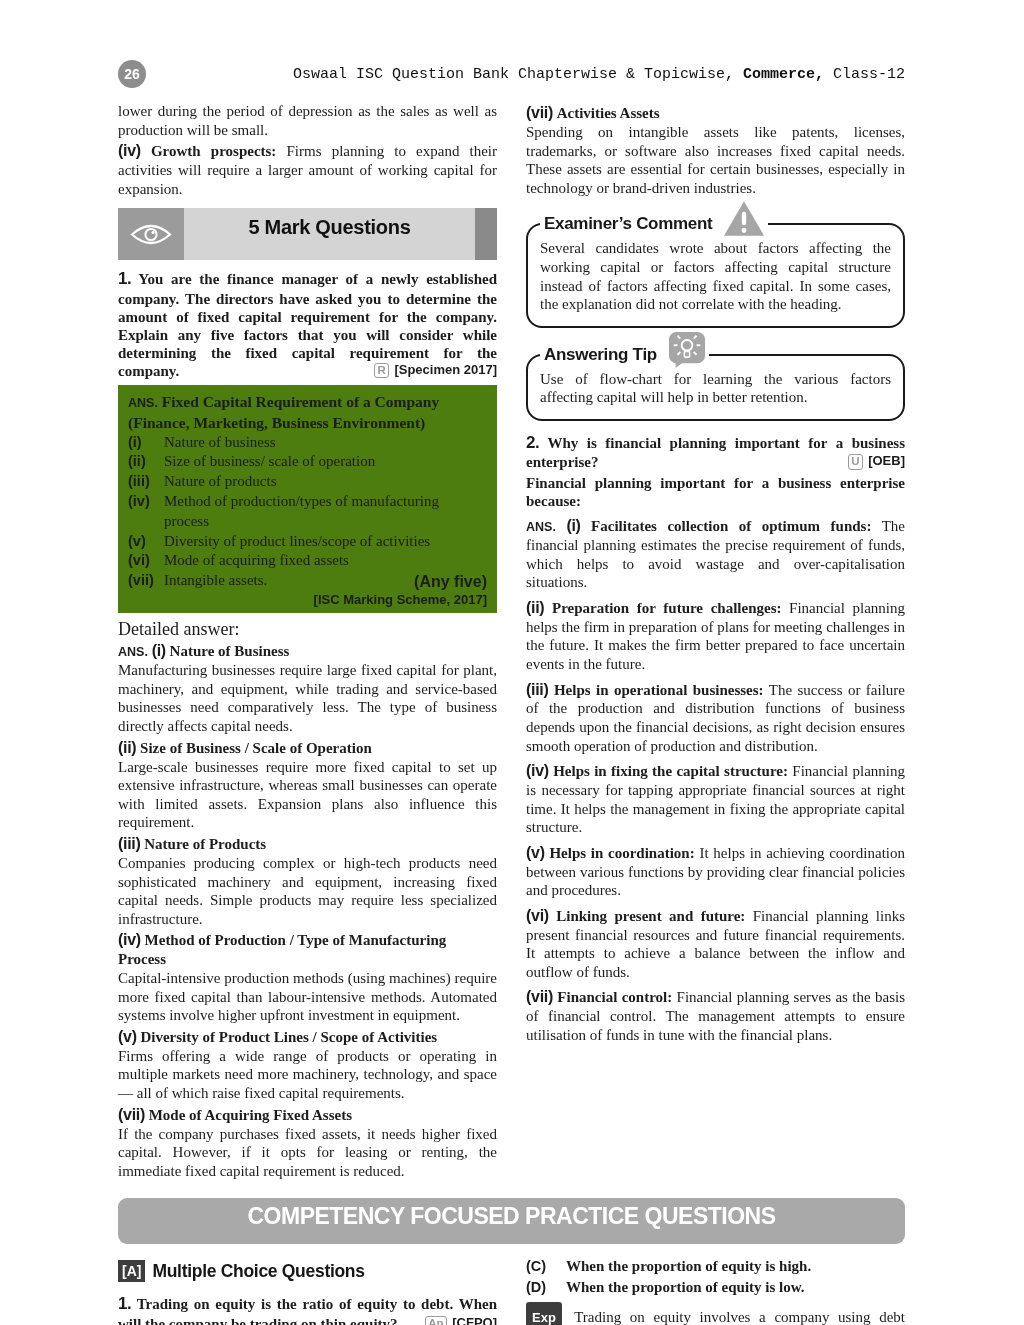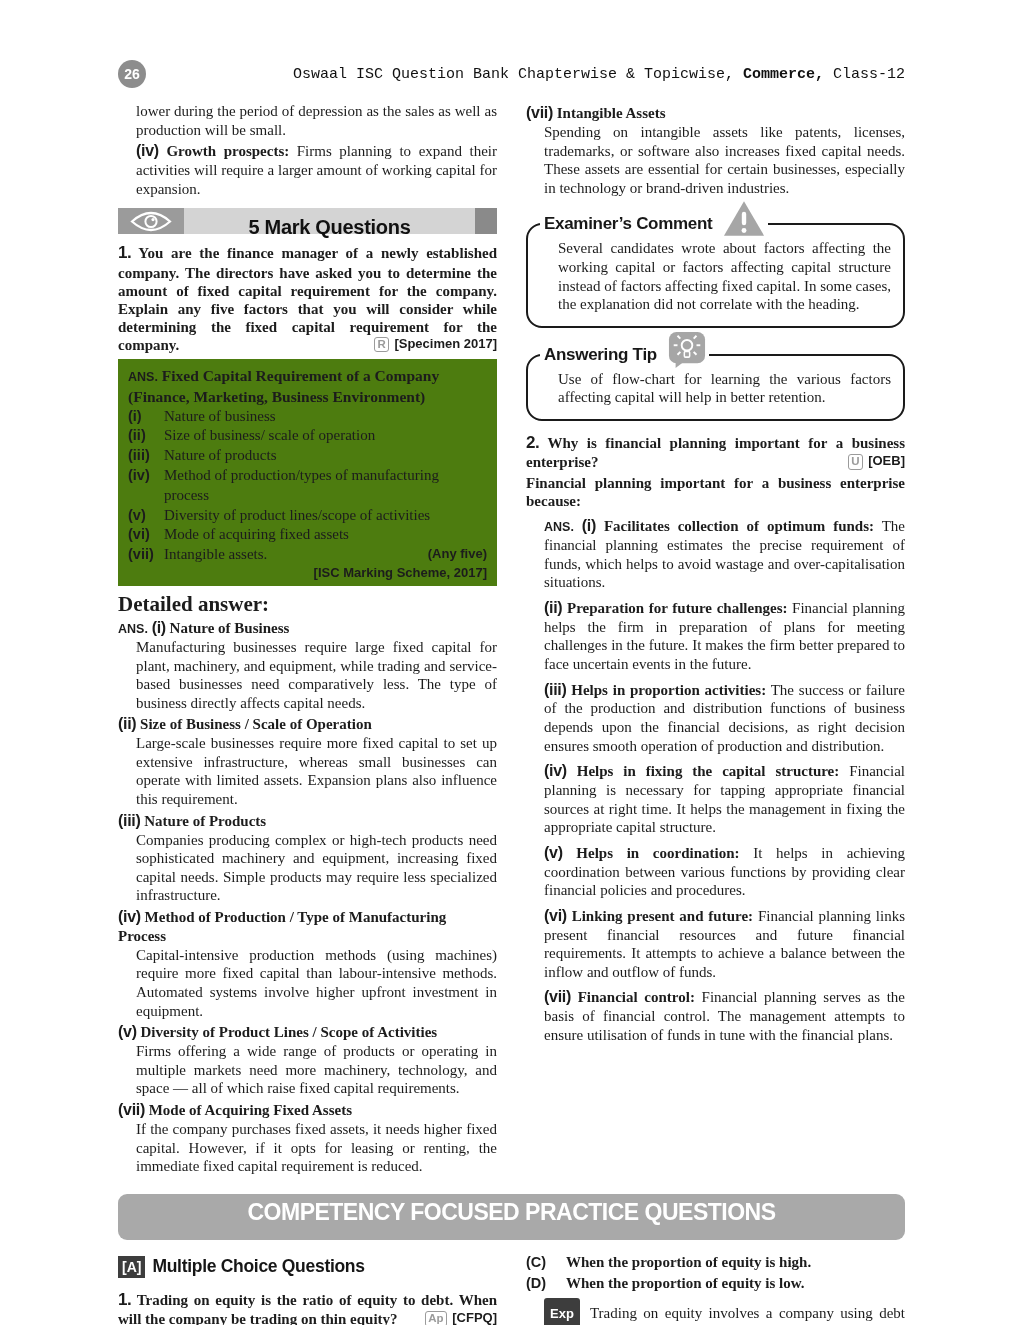--- a/index.html
+++ b/index.html
@@ -14,50 +14,50 @@
   .hdr { display:flex; align-items:center; margin-bottom:14px; }
   .pagenum {
     width:28px; height:28px; border-radius:50%; background:#8d8d8d; color:#fff;
     font:bold 14px/28px "Liberation Sans", sans-serif; text-align:center; display:inline-block;
   }
   .hdr-title { margin-left:auto; font-family:Liberation Mono, monospace; font-size:15px; color:#111; }
   .hdr-title b { font-weight:bold; }
   
   .cols { display:flex; gap:29px; }
   .col { width:379px; flex:none; }
-  .body { font-size:15px; line-height:1.24; text-align:justify; margin-bottom:2px;margin-left:18px; }
+  .body { font-size:15px; line-height:1.24; text-align:justify; margin-bottom:2px; }
   .serifb { font-weight:bold; }
   .marker, .dnum {
     font-family:"Liberation Sans", sans-serif; font-weight:bold; font-size:16px; letter-spacing:-0.3px;
   }
   .anslab { font-family:"Liberation Sans", sans-serif; font-weight:bold; font-size:12.5px; }
   
-  .secbar { display:flex; align-items:stretch; height:26px; margin:10px 0 9px; background:#d4d4d4; }
+  .secbar { display:flex; align-items:stretch; height:52px; margin:10px 0 9px; background:#d4d4d4; }
   .secicon { width:66px; background:#9b9b9b; display:flex; align-items:center; justify-content:center; flex:none; }
   .sectitle { flex:1; font:bold 20px/38px "Liberation Sans", sans-serif; color:#111; text-align:center; letter-spacing:-0.3px; }
   .secend { width:22px; background:#8a8a8a; flex:none; }
   
   .q { font-size:15px; font-weight:bold; line-height:1.2; text-align:justify; margin-bottom:3px; }
   .qnum { font-family:"Liberation Sans", sans-serif; font-size:17px; letter-spacing:-0.5px; }
   .qtag { float:right; font-family:"Liberation Sans", sans-serif; font-size:13px; white-space:nowrap; }
   .lvl {
     color:#9b9b9b; border:1px solid #9b9b9b; border-radius:3px; padding:0 2px;
     font:bold 11.5px/1.2 "Liberation Sans", sans-serif; display:inline-block; margin-right:2px;
   }
   
   .ansbox { background:#4d7c0f; padding:7px 10px 4px; margin:5px 0 6px; }
   .ab-title { font-size:15.5px; line-height:1.35; }
   .ab-title b { font-weight:bold; }
   .ab-sub { font-weight:bold; font-size:15.5px; line-height:1.3; }
   .ab-item { display:flex; font-size:15px; line-height:1.32; }
   .ab-n { flex:none; width:36px; font-family:"Liberation Sans", sans-serif; font-weight:bold; font-size:14.5px; }
   .ab-t { flex:1; }
-  .ab-note { font-family:"Liberation Sans", sans-serif; font-weight:bold; font-size:13px; white-space:nowrap; }
+  .ab-note { font-family:"Liberation Sans", sans-serif; font-weight:bold; font-size:16px; white-space:nowrap; }
   .ab-src { text-align:right; font-family:"Liberation Sans", sans-serif; font-weight:bold; font-size:13px; line-height:1.3; }
-  .detlab { font-weight:bold; font-size:21px; margin:3px 0 1px; }
+  .detlab { font-weight:normal; font-size:18px; margin:3px 0 1px; }
   .dhead { margin-top:1px; font-size:15px; line-height:1.25; }
   .dhead b { font-weight:bold; }
   
   .callout { position:relative; border:2px solid #1a1a1a; border-radius:16px; padding:14px 12px 10px; margin:26px 0 12px; }
   .callout-head { position:absolute; top:-15px; left:12px; right:14px; display:flex; align-items:center; }
   .callout-title { background:#fff; padding:0 8px 0 4px; font:bold 17px/26px "Liberation Sans", sans-serif; letter-spacing:-0.3px; color:#181818; }
   .callout-icon { background:#fff; padding:0 3px; margin-top:-10px; line-height:0; }
   
   .banner {
     margin:16px 0 12px; height:46px; background:#a9a9a9; border-radius:9px;
@@ -159,21 +159,21 @@
       <p class="body">Companies producing complex or high-tech products need sophisticated machinery and equipment, increasing fixed capital needs. Simple products may require less specialized infrastructure.</p>
       <p class="dhead"><span class="dnum">(iv)</span> <b>Method of Production / Type of Manufacturing Process</b></p>
       <p class="body">Capital-intensive production methods (using machines) require more fixed capital than labour-intensive methods. Automated systems involve higher upfront investment in equipment.</p>
       <p class="dhead"><span class="dnum">(v)</span> <b>Diversity of Product Lines / Scope of Activities</b></p>
       <p class="body">Firms offering a wide range of products or operating in multiple markets need more machinery, technology, and space — all of which raise fixed capital requirements.</p>
       <p class="dhead"><span class="dnum">(vii)</span> <b>Mode of Acquiring Fixed Assets</b></p>
       <p class="body">If the company purchases fixed assets, it needs higher fixed capital. However, if it opts for leasing or renting, the immediate fixed capital requirement is reduced.</p>
     </div>
 
     <div class="col">
-      <p class="dhead"><span class="dnum">(vii)</span> <b>Intangible Assets</b></p>
+      <p class="dhead"><span class="dnum">(vii)</span> <b>Activities Assets</b></p>
       <p class="body">Spending on intangible assets like patents, licenses, trademarks, or software also increases fixed capital needs. These assets are essential for certain businesses, especially in technology or brand-driven industries.</p>
 
       <div class="callout">
         <div class="callout-head">
           <span class="callout-title">Examiner’s Comment</span>
           <span class="callout-icon">
             <svg width="42" height="37" viewBox="0 0 44 38">
                 <path d="M22 1 L43 37 L1 37 Z" fill="#a6a6a6"></path>
                 <rect x="19.7" y="12" width="4.6" height="14" rx="2.3" fill="#ffffff"></rect>
                 <circle cx="22" cy="31.5" r="2.6" fill="#ffffff"></circle>
@@ -202,21 +202,21 @@
           </span>
         </div>
         <p class="body">Use of flow-chart for learning the various factors affecting capital will help in better retention.</p>
       </div>
 
       <p class="q"><span class="qnum">2.</span> <span>Why is financial planning important for a business enterprise?</span><span class="qtag"><span class="lvl">U</span> <span>[OEB]</span></span></p>
       <p class="q">Financial planning important for a business enterprise because:</p>
 
       <p class="body mt6"><span class="anslab">ANS.</span> <span class="dnum">(i)</span> <b class="serifb">Facilitates collection of optimum funds:</b> <span>The financial planning estimates the precise requirement of funds, which helps to avoid wastage and over-capitalisation situations.</span></p>
       <p class="body mt6"><span class="dnum">(ii)</span> <b class="serifb">Preparation for future challenges:</b> <span>Financial planning helps the firm in preparation of plans for meeting challenges in the future. It makes the firm better prepared to face uncertain events in the future.</span></p>
-      <p class="body mt6"><span class="dnum">(iii)</span> <b class="serifb">Helps in proportion activities:</b> <span>The success or failure of the production and distribution functions of business depends upon the financial decisions, as right decision ensures smooth operation of production and distribution.</span></p>
+      <p class="body mt6"><span class="dnum">(iii)</span> <b class="serifb">Helps in operational businesses:</b> <span>The success or failure of the production and distribution functions of business depends upon the financial decisions, as right decision ensures smooth operation of production and distribution.</span></p>
       <p class="body mt6"><span class="dnum">(iv)</span> <b class="serifb">Helps in fixing the capital structure:</b> <span>Financial planning is necessary for tapping appropriate financial sources at right time. It helps the management in fixing the appropriate capital structure.</span></p>
       <p class="body mt6"><span class="dnum">(v)</span> <b class="serifb">Helps in coordination:</b> <span>It helps in achieving coordination between various functions by providing clear financial policies and procedures.</span></p>
       <p class="body mt6"><span class="dnum">(vi)</span> <b class="serifb">Linking present and future:</b> <span>Financial planning links present financial resources and future financial requirements. It attempts to achieve a balance between the inflow and outflow of funds.</span></p>
       <p class="body mt6"><span class="dnum">(vii)</span> <b class="serifb">Financial control:</b> <span>Financial planning serves as the basis of financial control. The management attempts to ensure utilisation of funds in tune with the financial plans.</span></p>
     </div>
   </div>
 
   <div class="banner">COMPETENCY FOCUSED PRACTICE QUESTIONS</div>
 
   <div class="cols">

